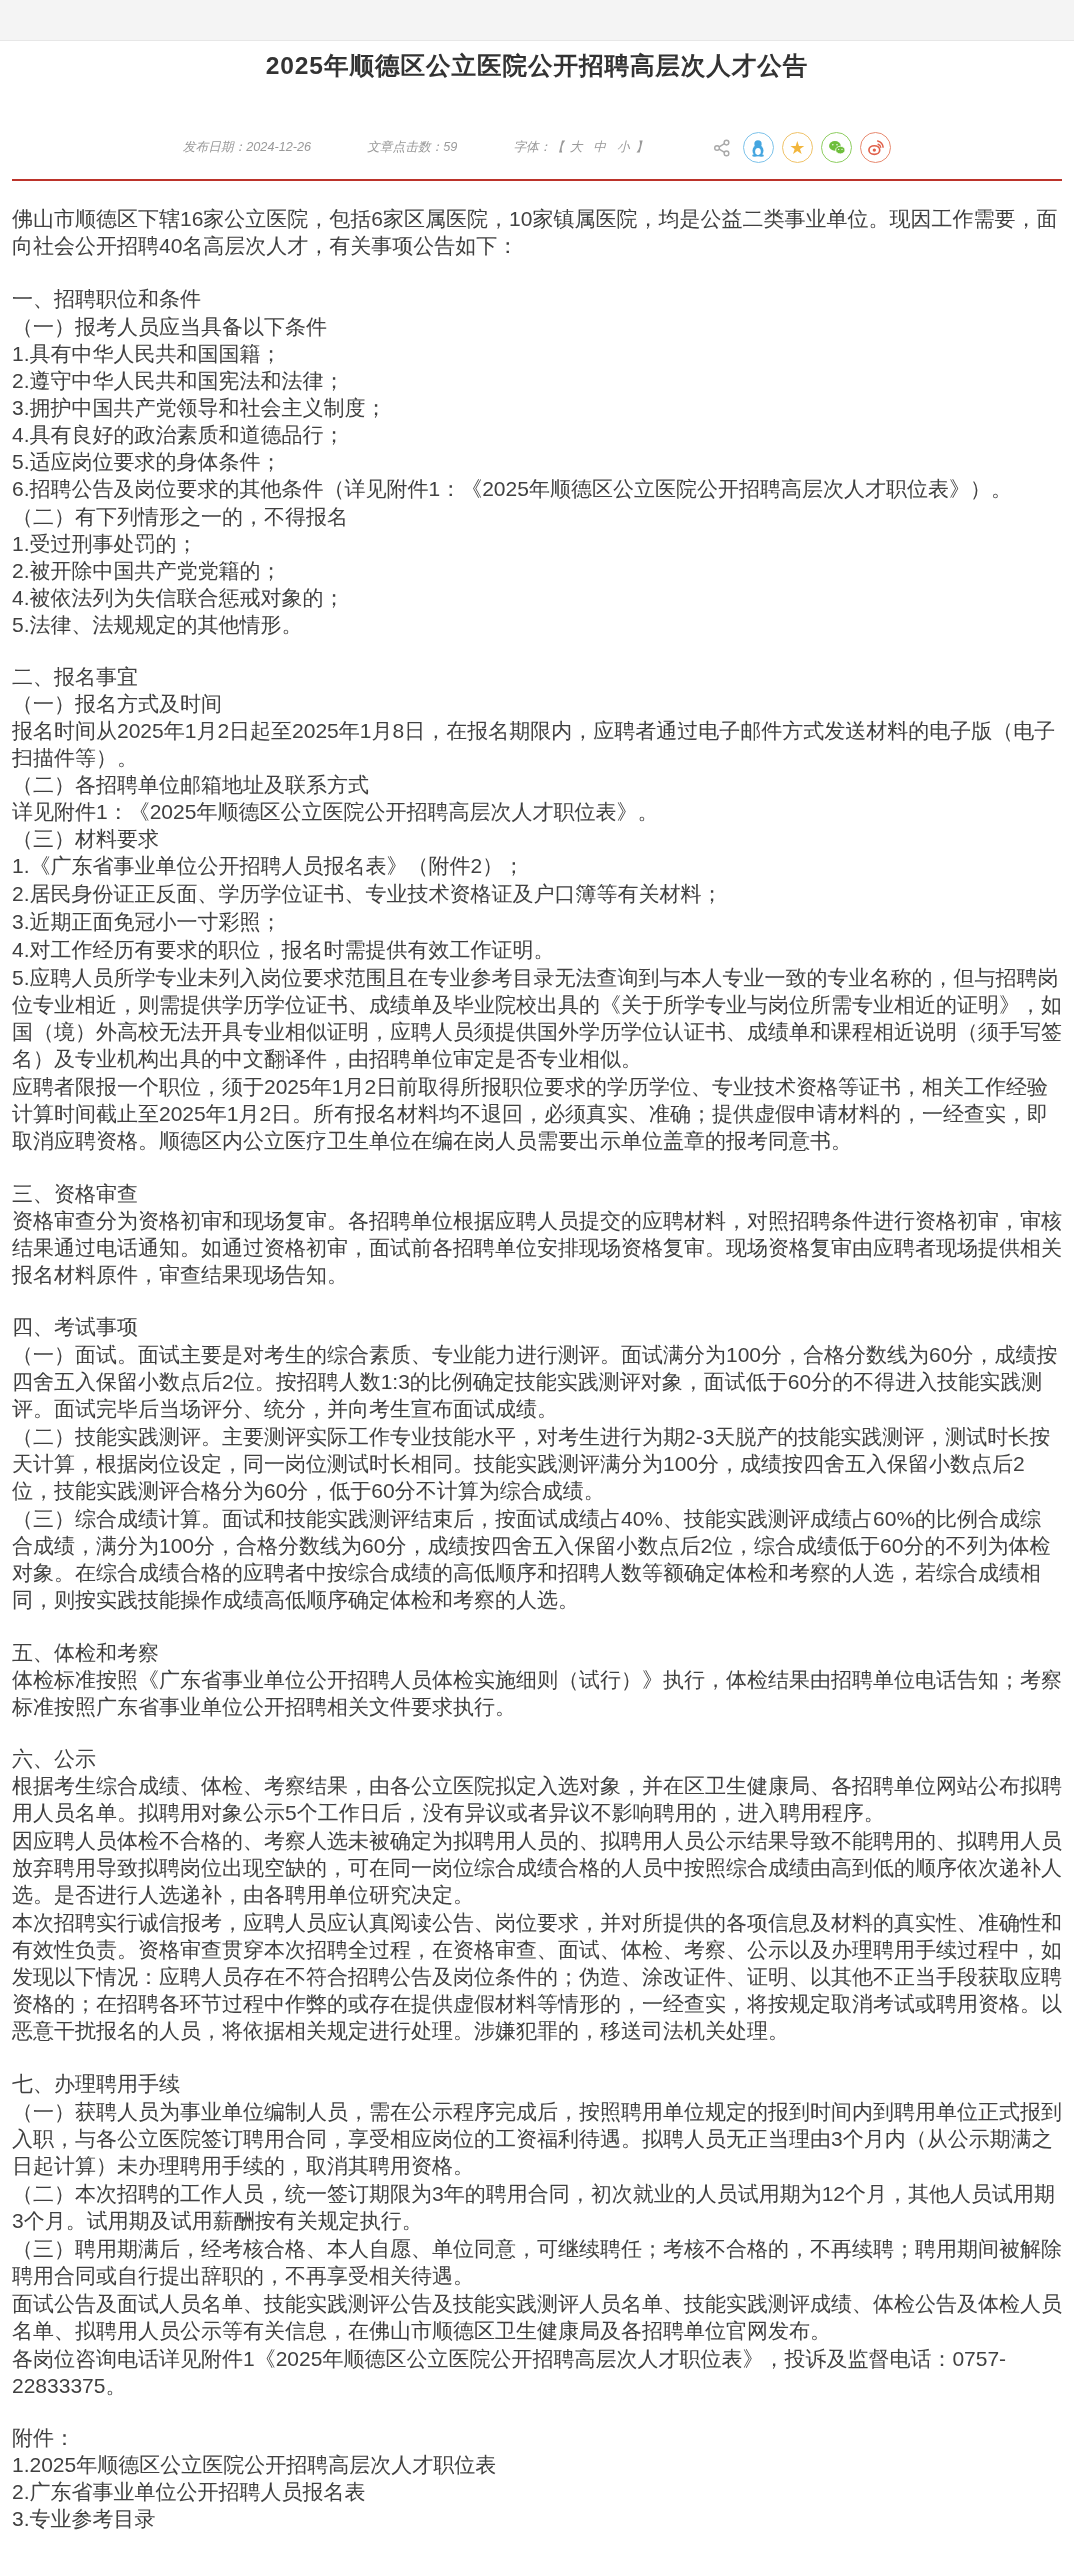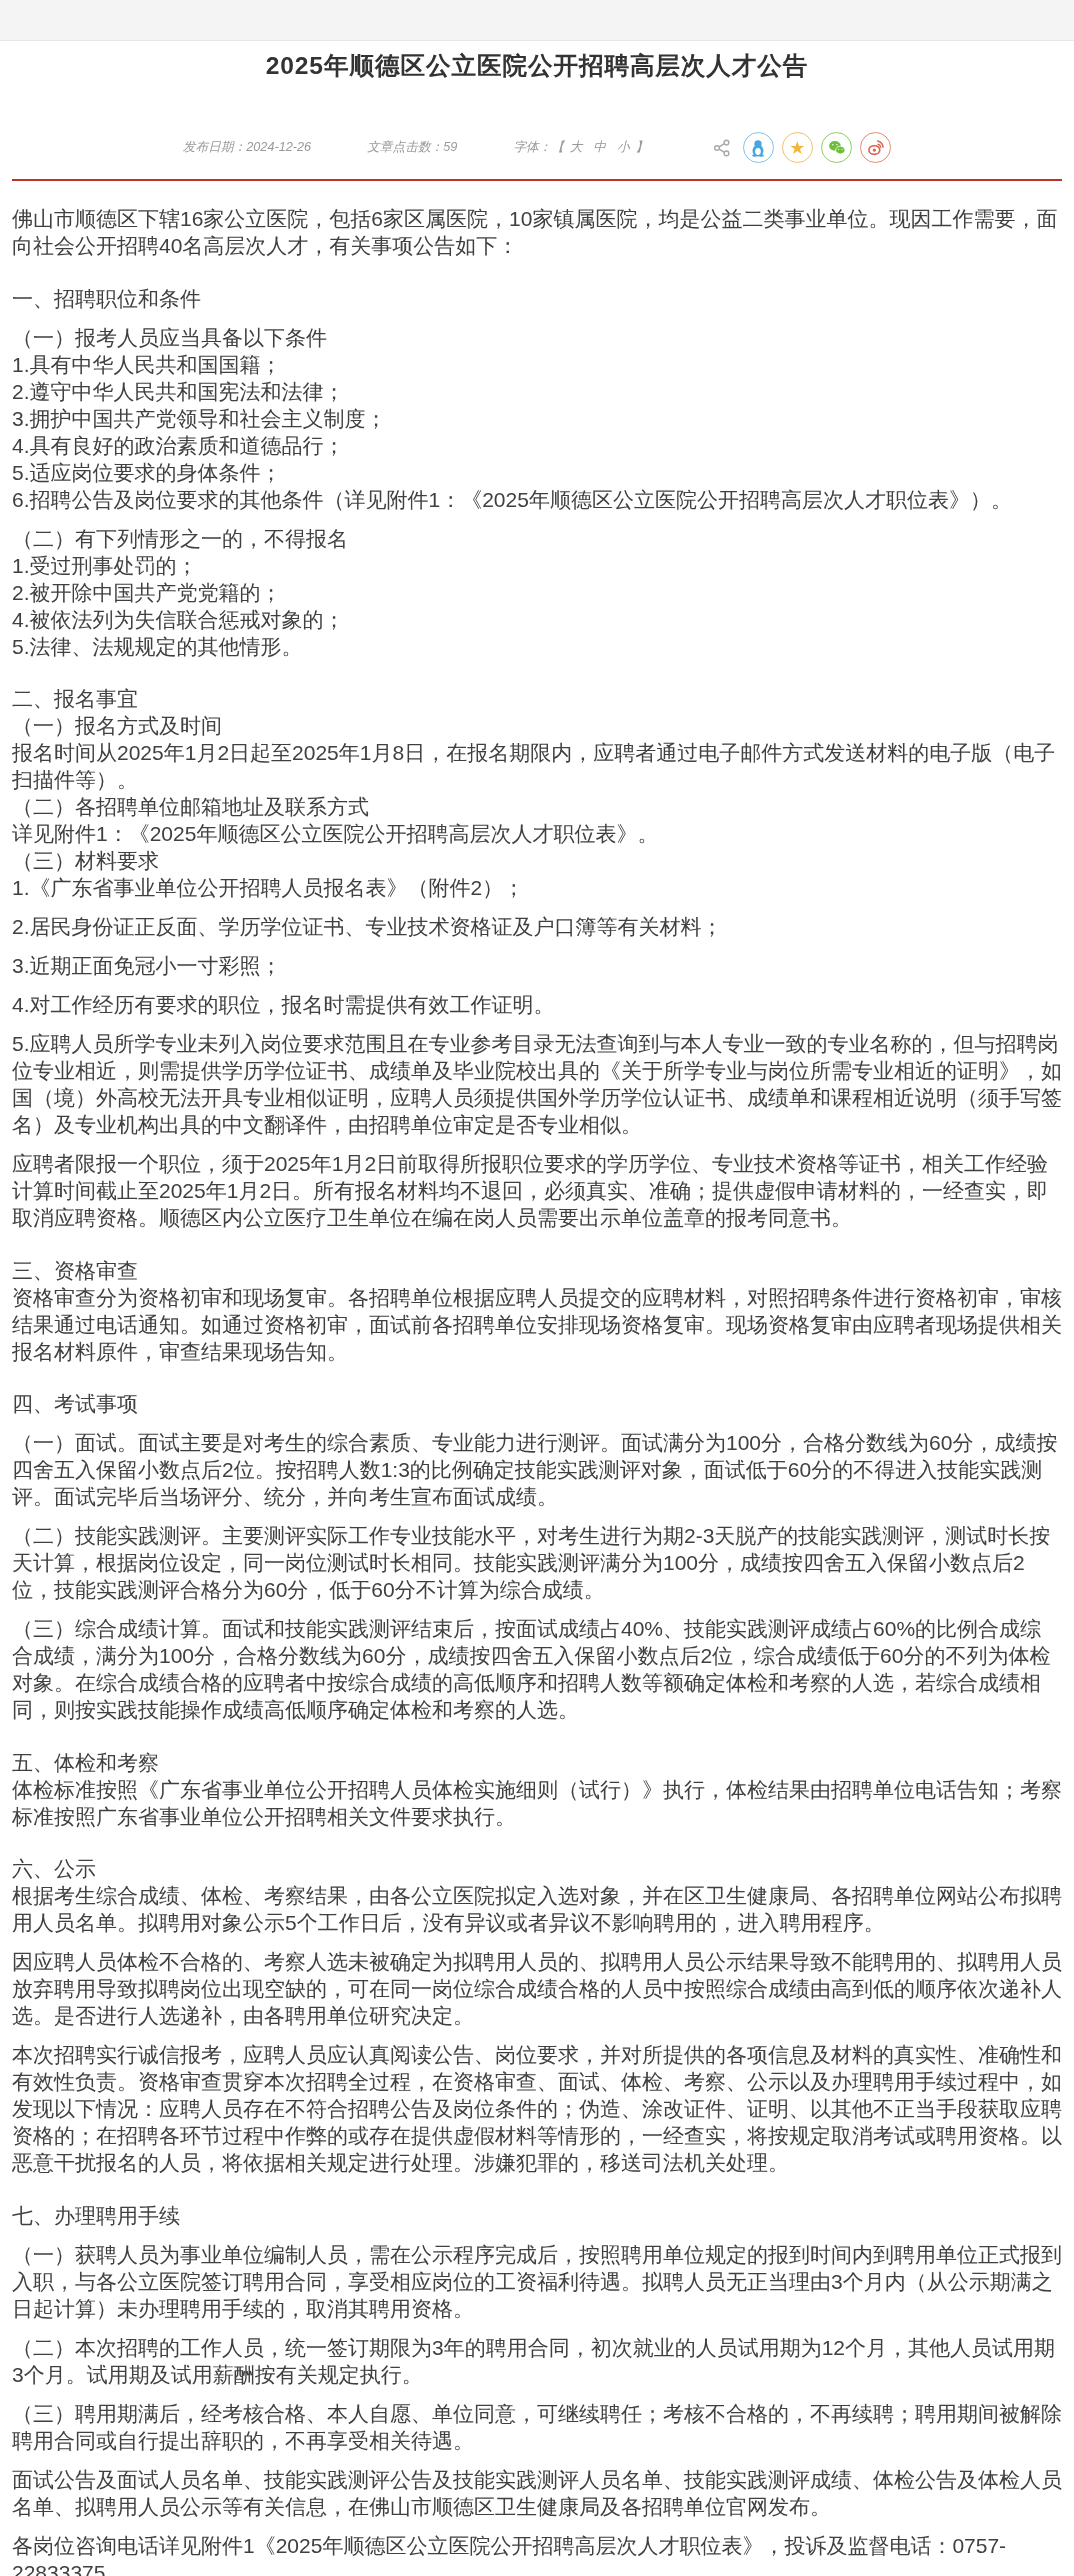--- a/index.html
+++ b/index.html
@@ -56,21 +56,21 @@
     margin: 14.6px 12px 0 12px;
     background: #bc332a;
   }
   .article {
     padding: 24px 12px 0 12px;
     font-size: 21px;
     line-height: 27px;
     color: #404040;
   }
   .article p { margin: 0; }
-  .article p.mt1 { margin-top: 12px; }
+  .article p.mt1 { margin-top: 1px; }
   .article p.mt2 { margin-top: 25.5px; }
   .signature {
     margin-top: 47px;
     padding-right: 18px;
     text-align: right;
     font-size: 15.5px;
     line-height: 33px;
     color: #404040;
   }
 </style>

